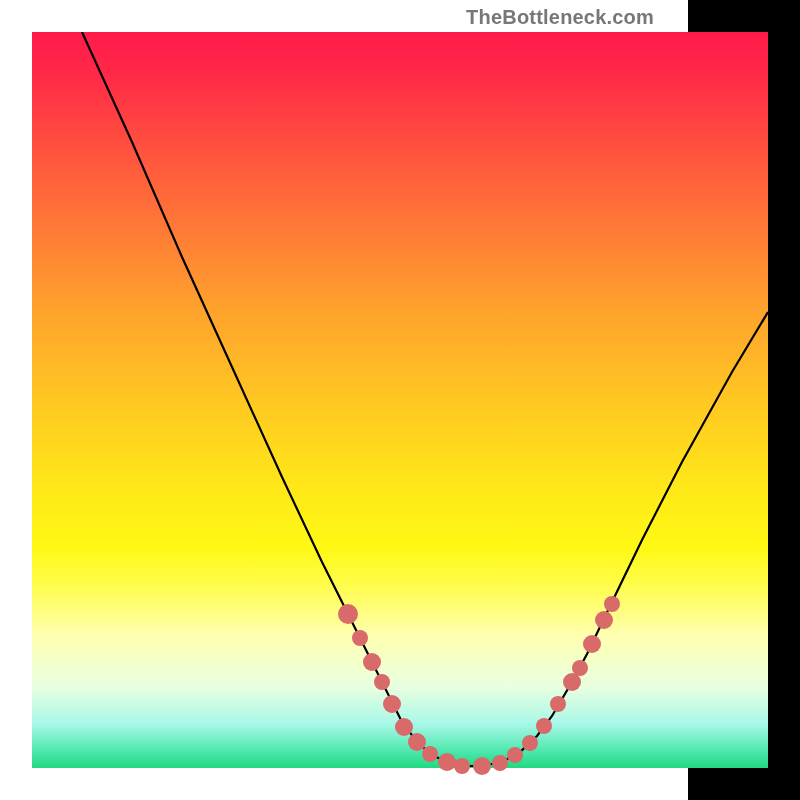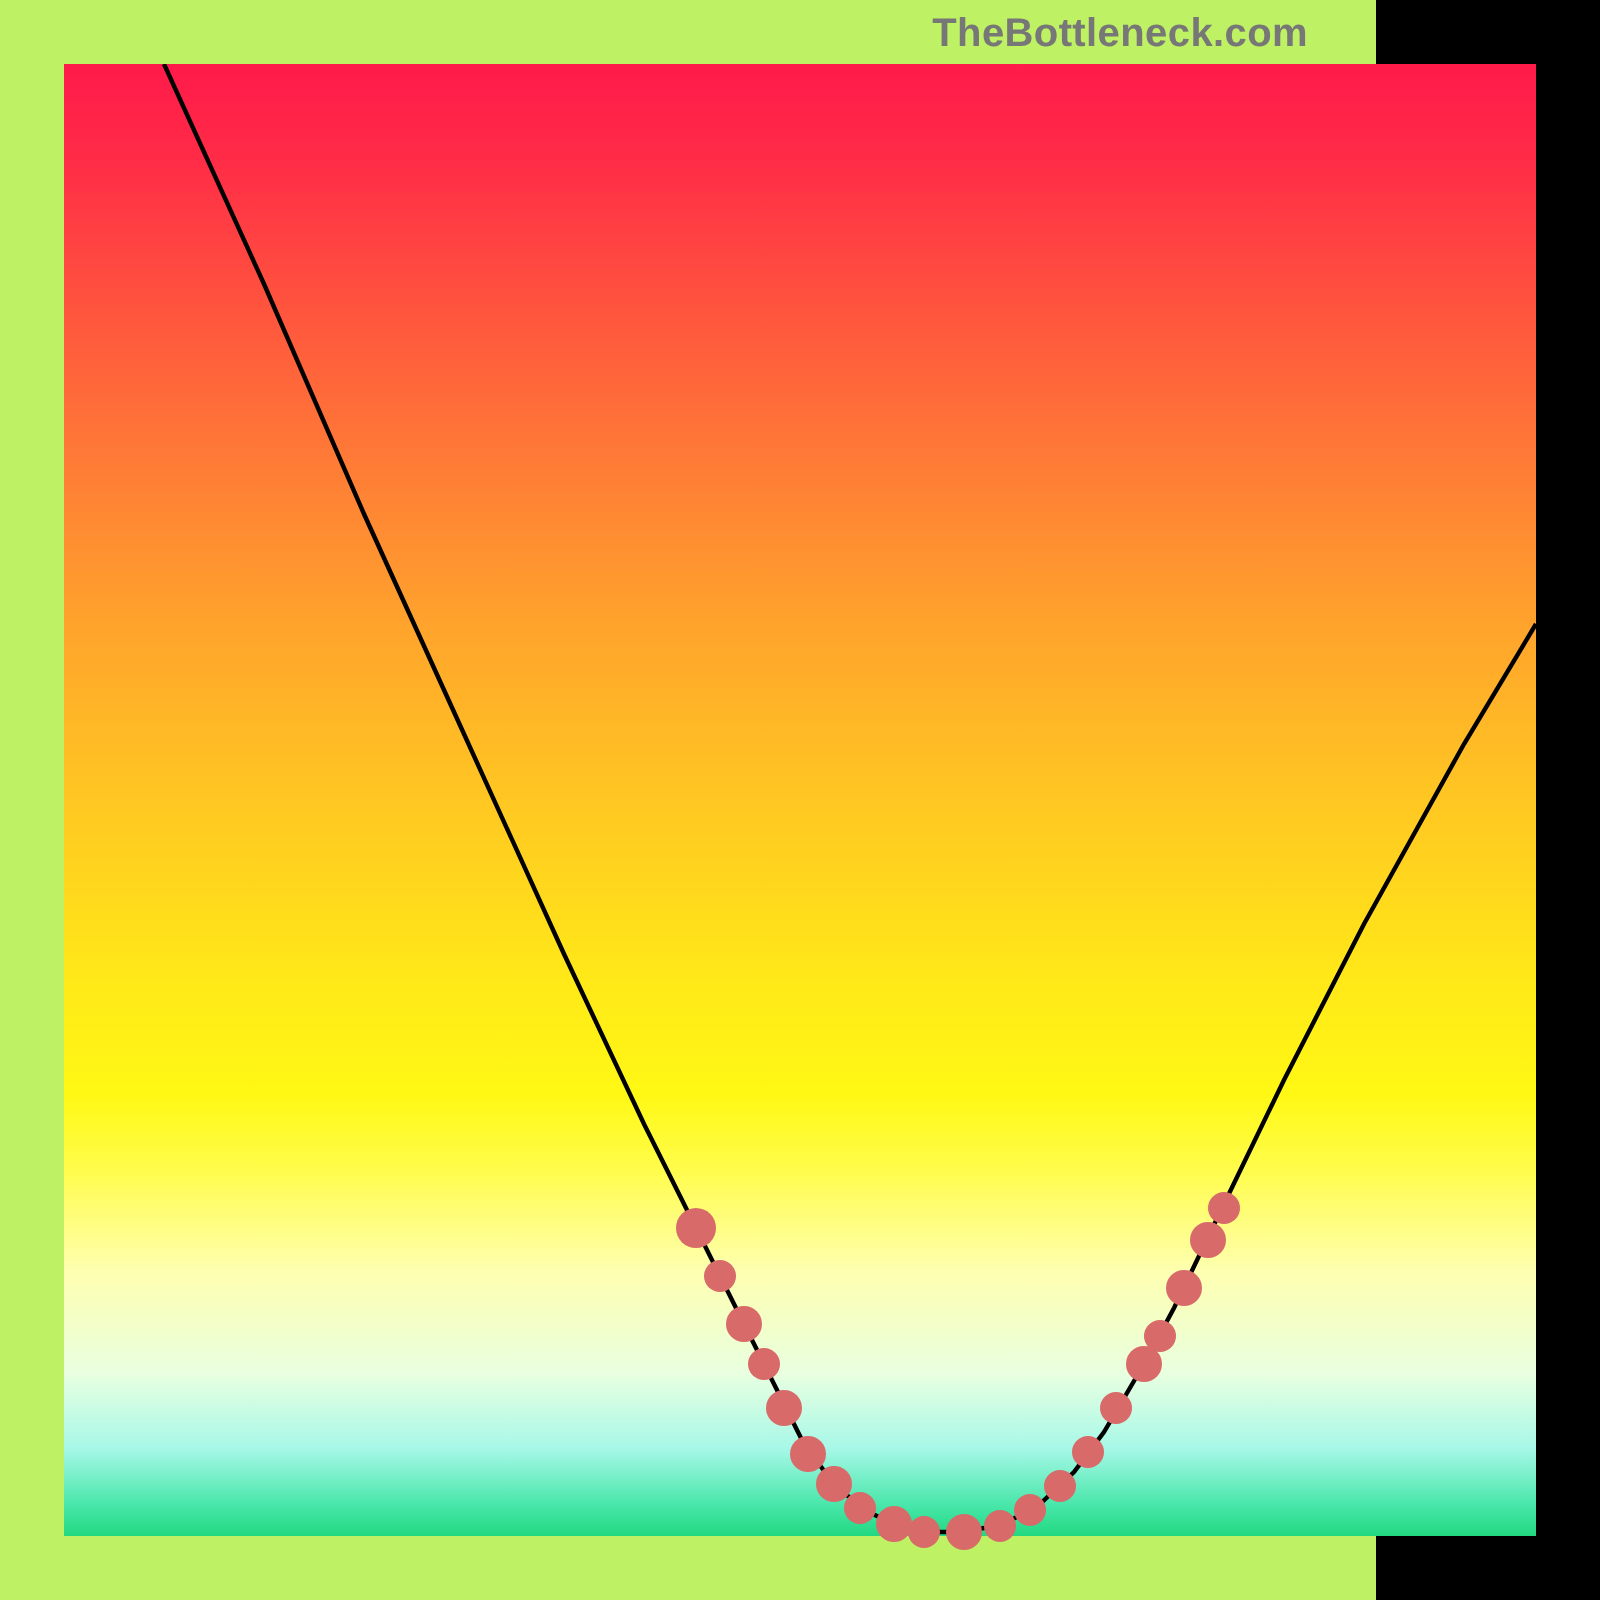--- a/index.html
+++ b/index.html
@@ -1,21 +1,21 @@
 <!DOCTYPE html>
 <html><head>
 <meta charset="utf-8">
 <style>
   * { margin: 0; padding: 0; box-sizing: border-box; }
   html, body { width: 800px; height: 800px; overflow: hidden; background: #000; }
   .chart-container {
     position: relative;
     width: 688px;
     height: 800px;
-    background: #bef264;
+    background: #ffffff;
   }
   .plot-area {
     position: absolute;
     left: 32px;
     top: 32px;
     width: 736px;
     height: 736px;
     background: linear-gradient(to bottom,
       #ff1a4a 0%,
       #ff2a47 6%,

